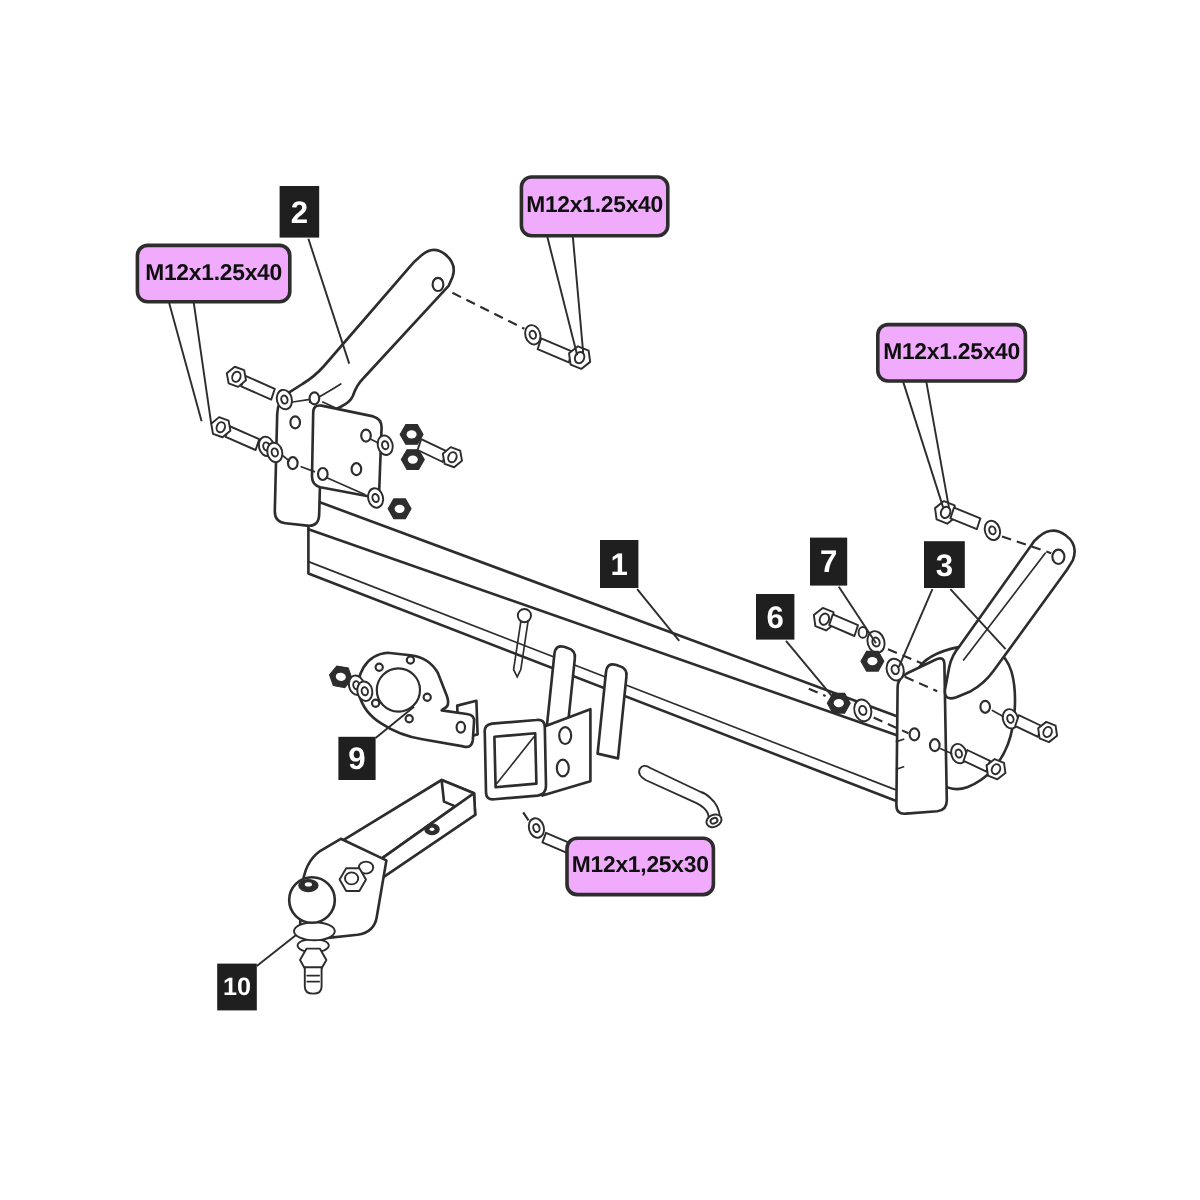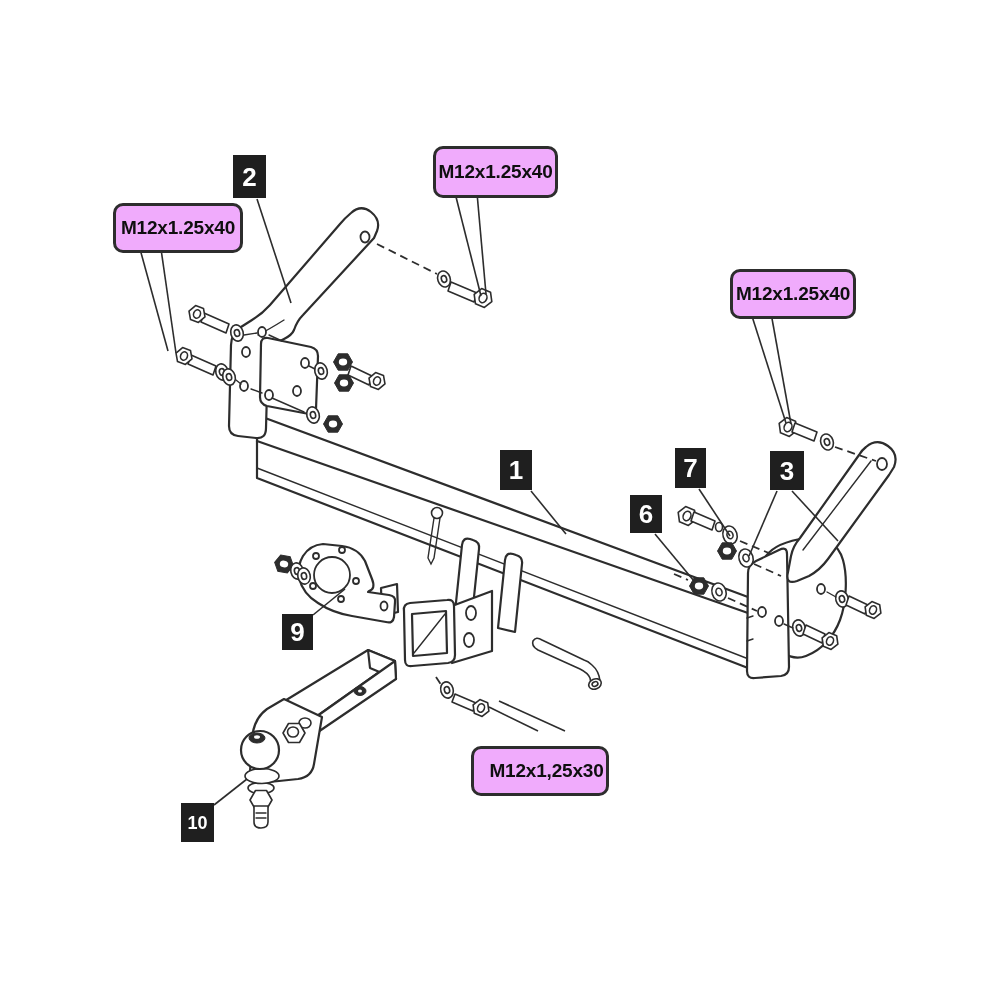--- a/index.html
+++ b/index.html
@@ -13,21 +13,21 @@
   .fw2{fill:#ffffff;stroke:#2d2d2d;stroke-width:1.6;stroke-linejoin:round;}
   .thin{fill:none;stroke:#2d2d2d;stroke-width:1.4;stroke-linecap:round;}
   .dash{fill:none;stroke:#2d2d2d;stroke-width:1.8;stroke-dasharray:8 5;}
   .dark{fill:#2d2d2d;stroke:#2d2d2d;stroke-width:1;}
   .leader{fill:none;stroke:#2d2d2d;stroke-width:1.6;}
   .hole{fill:#ffffff;stroke:#2d2d2d;stroke-width:1.8;}
   
   .part-marker{position:absolute;background:#1f1f1f;color:#ffffff;display:flex;
     align-items:center;justify-content:center;font-weight:bold;font-size:26px;
     line-height:1;user-select:none;}
-  .part-marker.wide{font-size:18px;}
+  .part-marker.wide{font-size:21px;}
   
   .spec-callout{position:absolute;background:#f0abfc;border:3px solid #2d2d2d;
     border-radius:10px;display:flex;align-items:center;justify-content:center;
     font-weight:bold;font-size:19px;color:#0f0f0f;letter-spacing:-0.2px;white-space:nowrap;}
 </style>
 </head>
 <body>
 
 <div class="stage">
 
@@ -251,15 +251,15 @@
 <div class="part-marker" style="left:233px;top:155px;width:33px;height:43px;">2</div>
 <div class="part-marker" style="left:770px;top:451px;width:34px;height:39px;">3</div>
 <div class="part-marker" style="left:630px;top:495px;width:32px;height:38px;">6</div>
 <div class="part-marker" style="left:675px;top:448px;width:31px;height:40px;">7</div>
 <div class="part-marker" style="left:282px;top:614px;width:31px;height:36px;">9</div>
 <div class="part-marker wide" style="left:181px;top:803px;width:33px;height:39px;">10</div>
 
 <div class="spec-callout" style="left:113px;top:203px;width:124px;height:44px;">M12x1.25x40</div>
 <div class="spec-callout" style="left:433px;top:146px;width:119px;height:46px;">M12x1.25x40</div>
 <div class="spec-callout" style="left:730px;top:269px;width:120px;height:44px;">M12x1.25x40</div>
-<div class="spec-callout" style="left:471px;top:746px;width:119px;height:44px;padding-left:13px;">M12x1,25x30</div>
+<div class="spec-callout" style="left:471px;top:697px;width:119px;height:44px;">M12x1,25x30</div>
 
 </div>
 
 </body></html>

